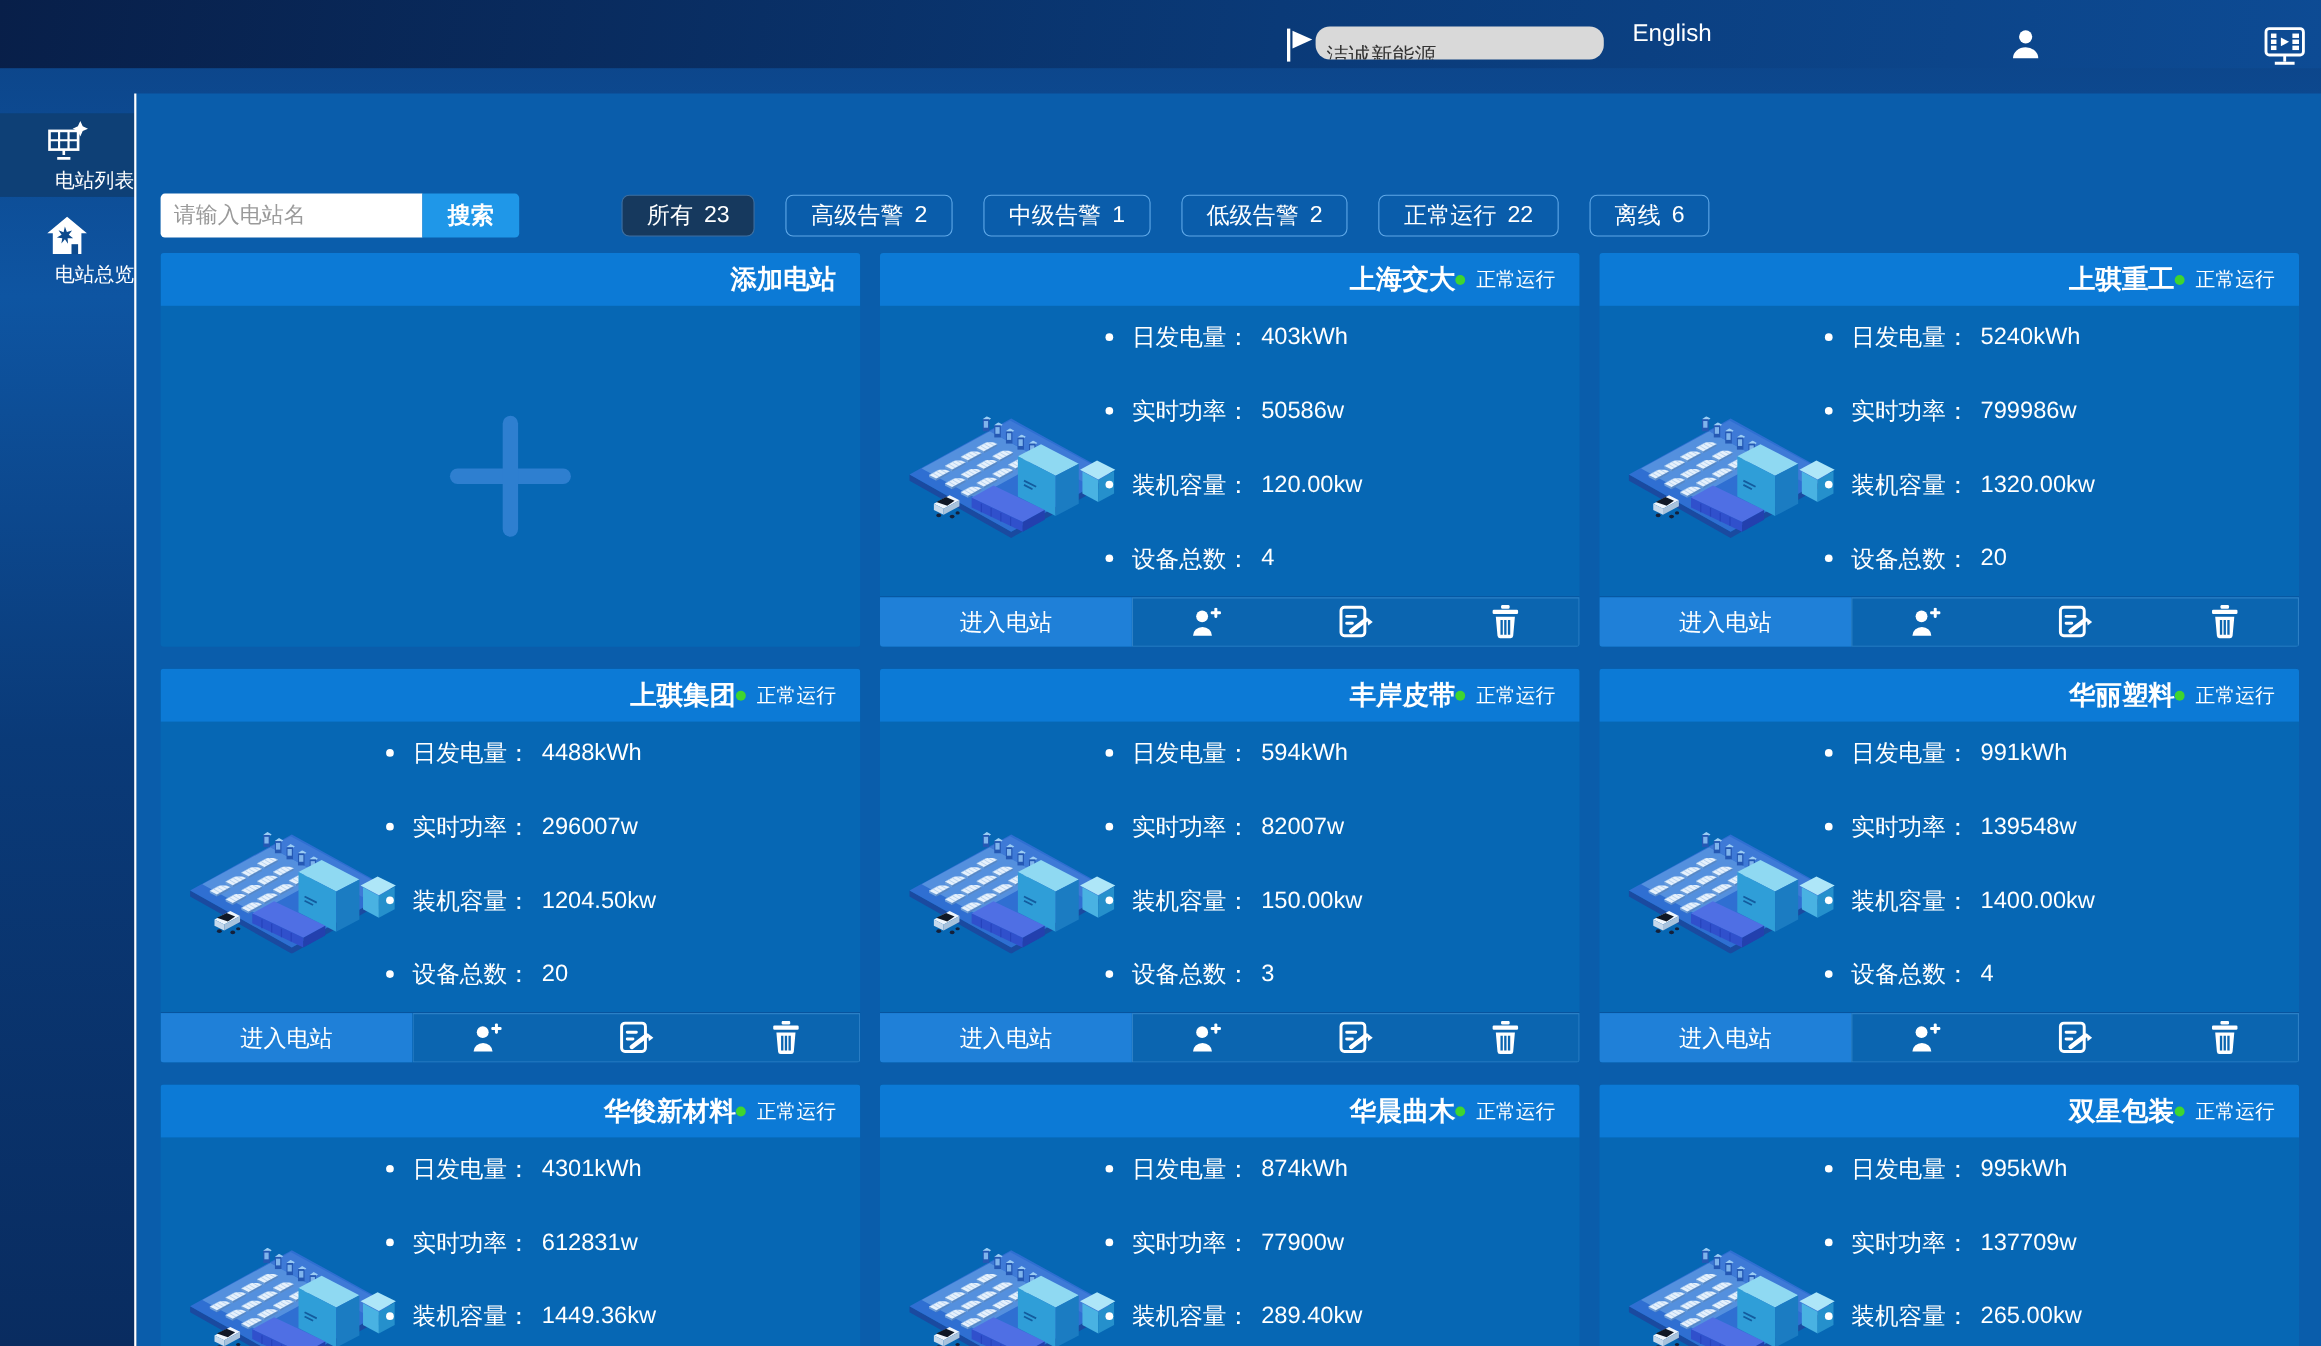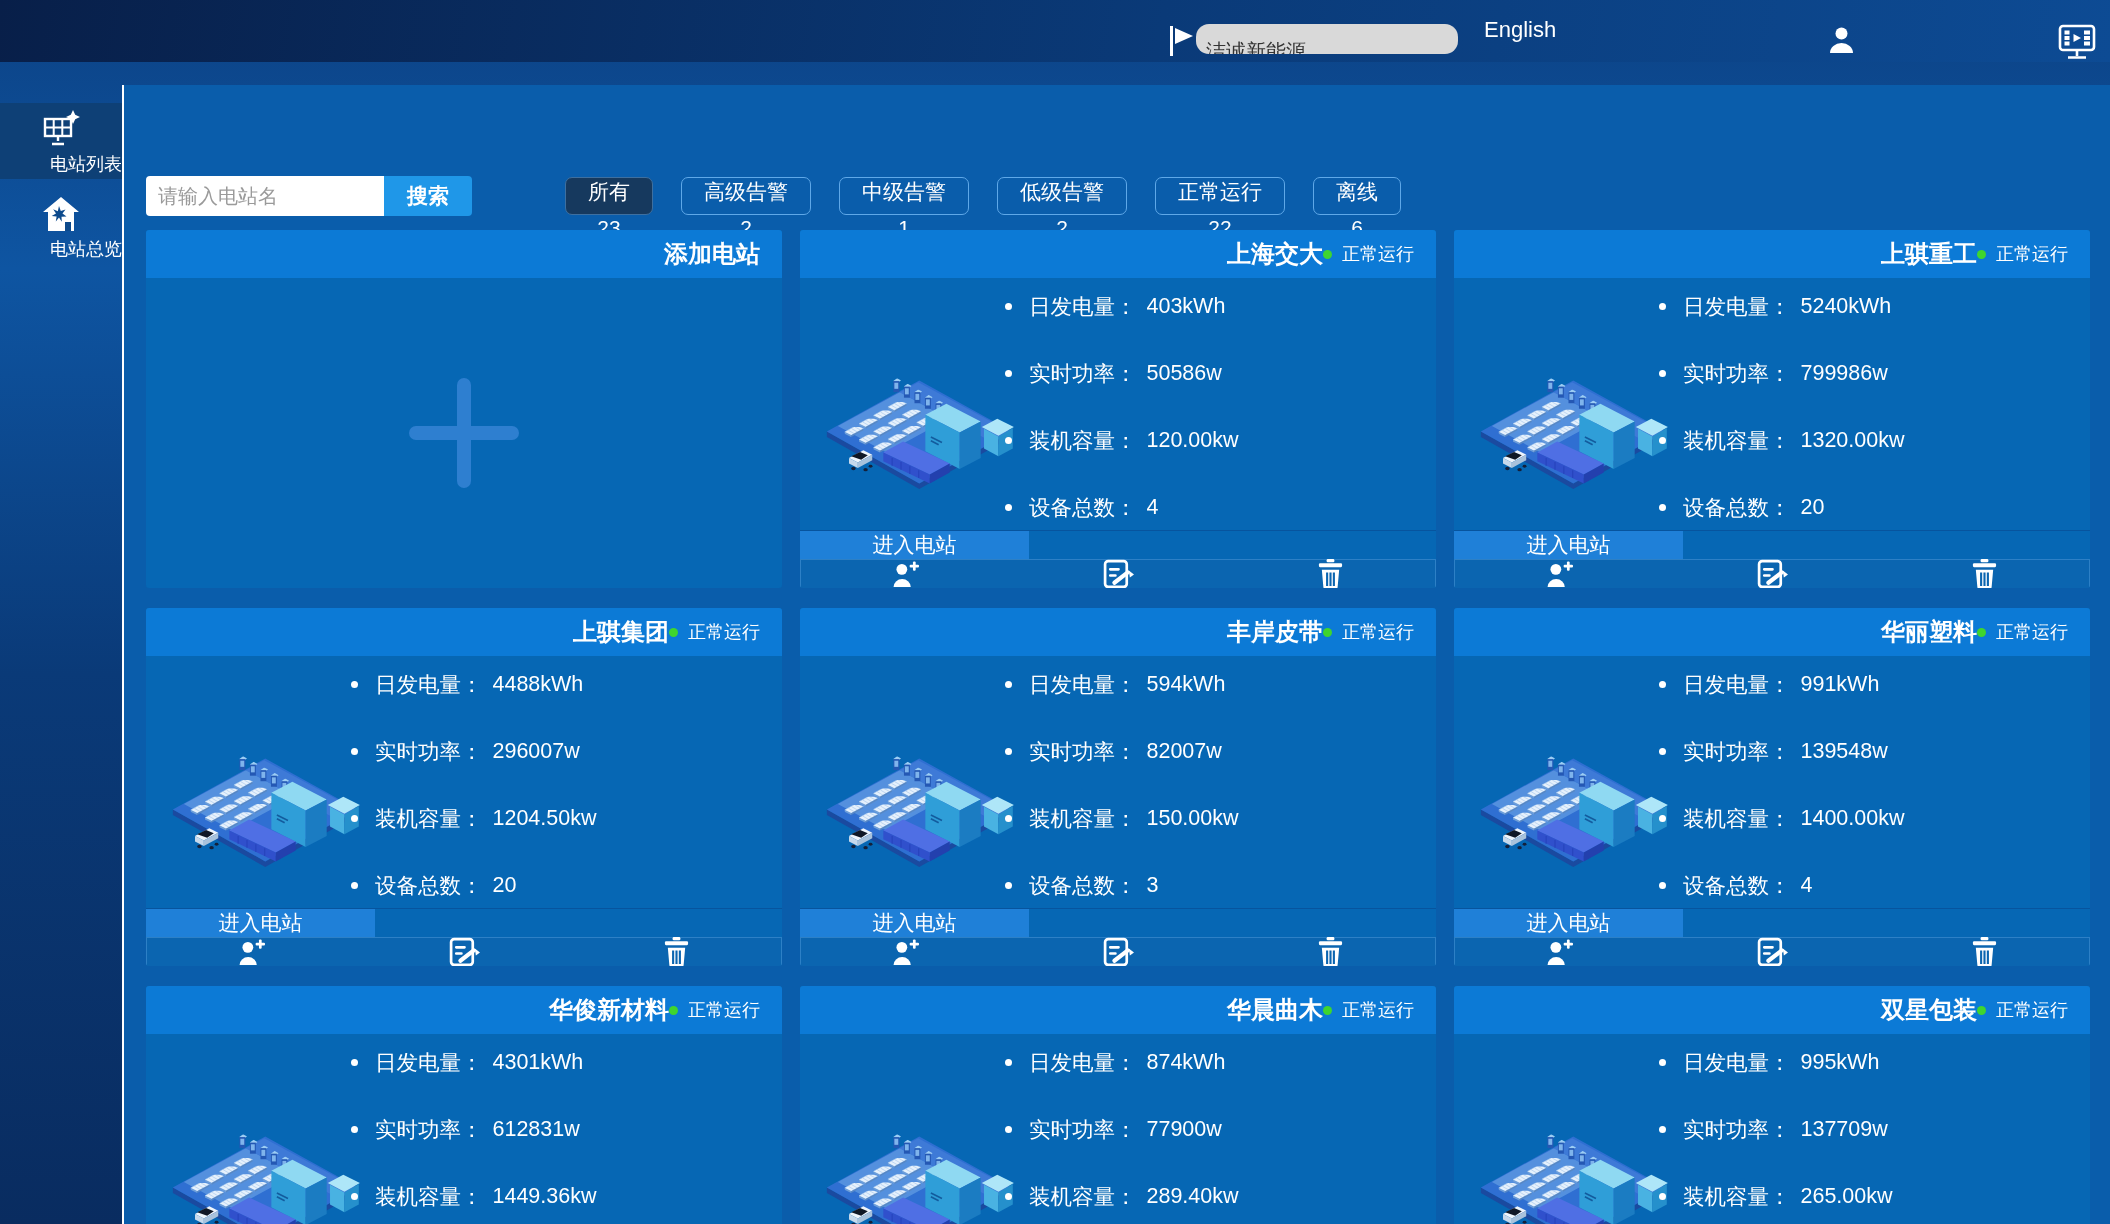--- a/index.html
+++ b/index.html
@@ -33,21 +33,21 @@
   .breadcrumb { height:48px; line-height:48px; background:var(--breadcrumb-bg,#1182d9); padding-left:36px; font-size:21px; color:#fff; }
   .toolbar { position:absolute; left:22px; top:91px; height:40px; display:flex; align-items:center; }
   .search-input { width:238px; height:40px; border:none; outline:none; border-radius:4px 0 0 4px;
     padding:0 12px; font-size:20px; color:#222; background:#fff; font-family:inherit; }
   .search-input::placeholder { color:#9a9a9a; }
   .search-btn { width:88px; height:40px; border:none; border-radius:0 4px 4px 0; background:var(--search-button-bg,#1f97e8);
     color:#fff; font-size:21px; cursor:pointer; font-family:inherit;font-weight:bold; }
   .filters { position:absolute; left:441px; top:92px; display:flex; gap:28px; align-items:center; }
   .filter-btn { height:38px; padding:0 22px; display:flex; align-items:center; gap:10px;
     background:transparent; border:1px solid #5fa8e8; border-radius:7px; color:#fff; font-size:21px;
-    cursor:pointer; font-family:inherit; white-space:nowrap;flex-direction:column; }
+    cursor:pointer; font-family:inherit; white-space:nowrap; }
   .filter-btn.active { background:var(--filter-active-bg,#16395e); border-color:#3e6f9f; }
   
   .grid { position:absolute; left:22px; top:145px; width:1950px;
     display:grid; grid-template-columns:repeat(3,636px); column-gap:18px; row-gap:20px; grid-auto-rows:358px; }
   .card { position:relative; border-radius:3px; overflow:hidden; background:var(--card-body-bg,#0667b4); }
   .card-header { height:48px; background:var(--card-header-bg,#0c7ad6); display:flex; align-items:center;
     justify-content:flex-end; padding:0 22px; }
   .card-title { font-size:24px; font-weight:700; color:#fff; }
   .card-status { display:flex; align-items:center; gap:10px; font-size:18px; color:#fff; }
   .dot { width:9px; height:9px; border-radius:50%; background:var(--status-normal,#3fd52f); display:inline-block; }
@@ -56,22 +56,22 @@
   .plus { position:absolute; left:50%; top:50%; width:110px; height:110px; transform:translate(-50%,-50%); }
   .plus:before, .plus:after { content:""; position:absolute; background:#2e7fd0; border-radius:7px; }
   .plus:before { left:0; top:48px; width:110px; height:14px; }
   .plus:after { left:48px; top:0; width:14px; height:110px; }
   .illus { position:absolute; left:14px; top:66px; width:205px; height:145px; }
   .stats { position:absolute; left:205px; right:14px; top:0; list-style:none; padding-top:8px; }
   .stat { height:40px; margin-bottom:27px; display:flex; align-items:center; }
   .bullet { width:7px; height:7px; border-radius:50%; background:#fff; margin-right:17px; flex:none; }
   .stat-label { font-size:21.5px; color:#fff; }
   .stat-value { font-size:21.5px; color:#fff; margin-left:10px; }
-  .card-footer { position:absolute; left:0; bottom:12px; width:100%; height:46px; display:flex;
-    border-top:1px solid rgba(10,70,140,.55);flex-direction:column; }
+  .card-footer { position:absolute; left:0; bottom:0; width:100%; height:46px; display:flex;
+    border-top:1px solid rgba(10,70,140,.55); }
   .enter-btn { width:36%; height:100%; background:var(--enter-button-bg,#1f80d8); border:none; color:#fff;
     font-size:21px; cursor:pointer; font-family:inherit; }
   .icon-actions { flex:1; display:flex; background:var(--actions-bg,#0b65b0);
     box-shadow:inset 0 0 0 1px rgba(110,180,240,.35); }
   .icon-actions button { flex:1; background:transparent; border:none; cursor:pointer;
     display:flex; align-items:center; justify-content:center; }
   svg { display:block; }
 </style>
 </head>
 <body>

